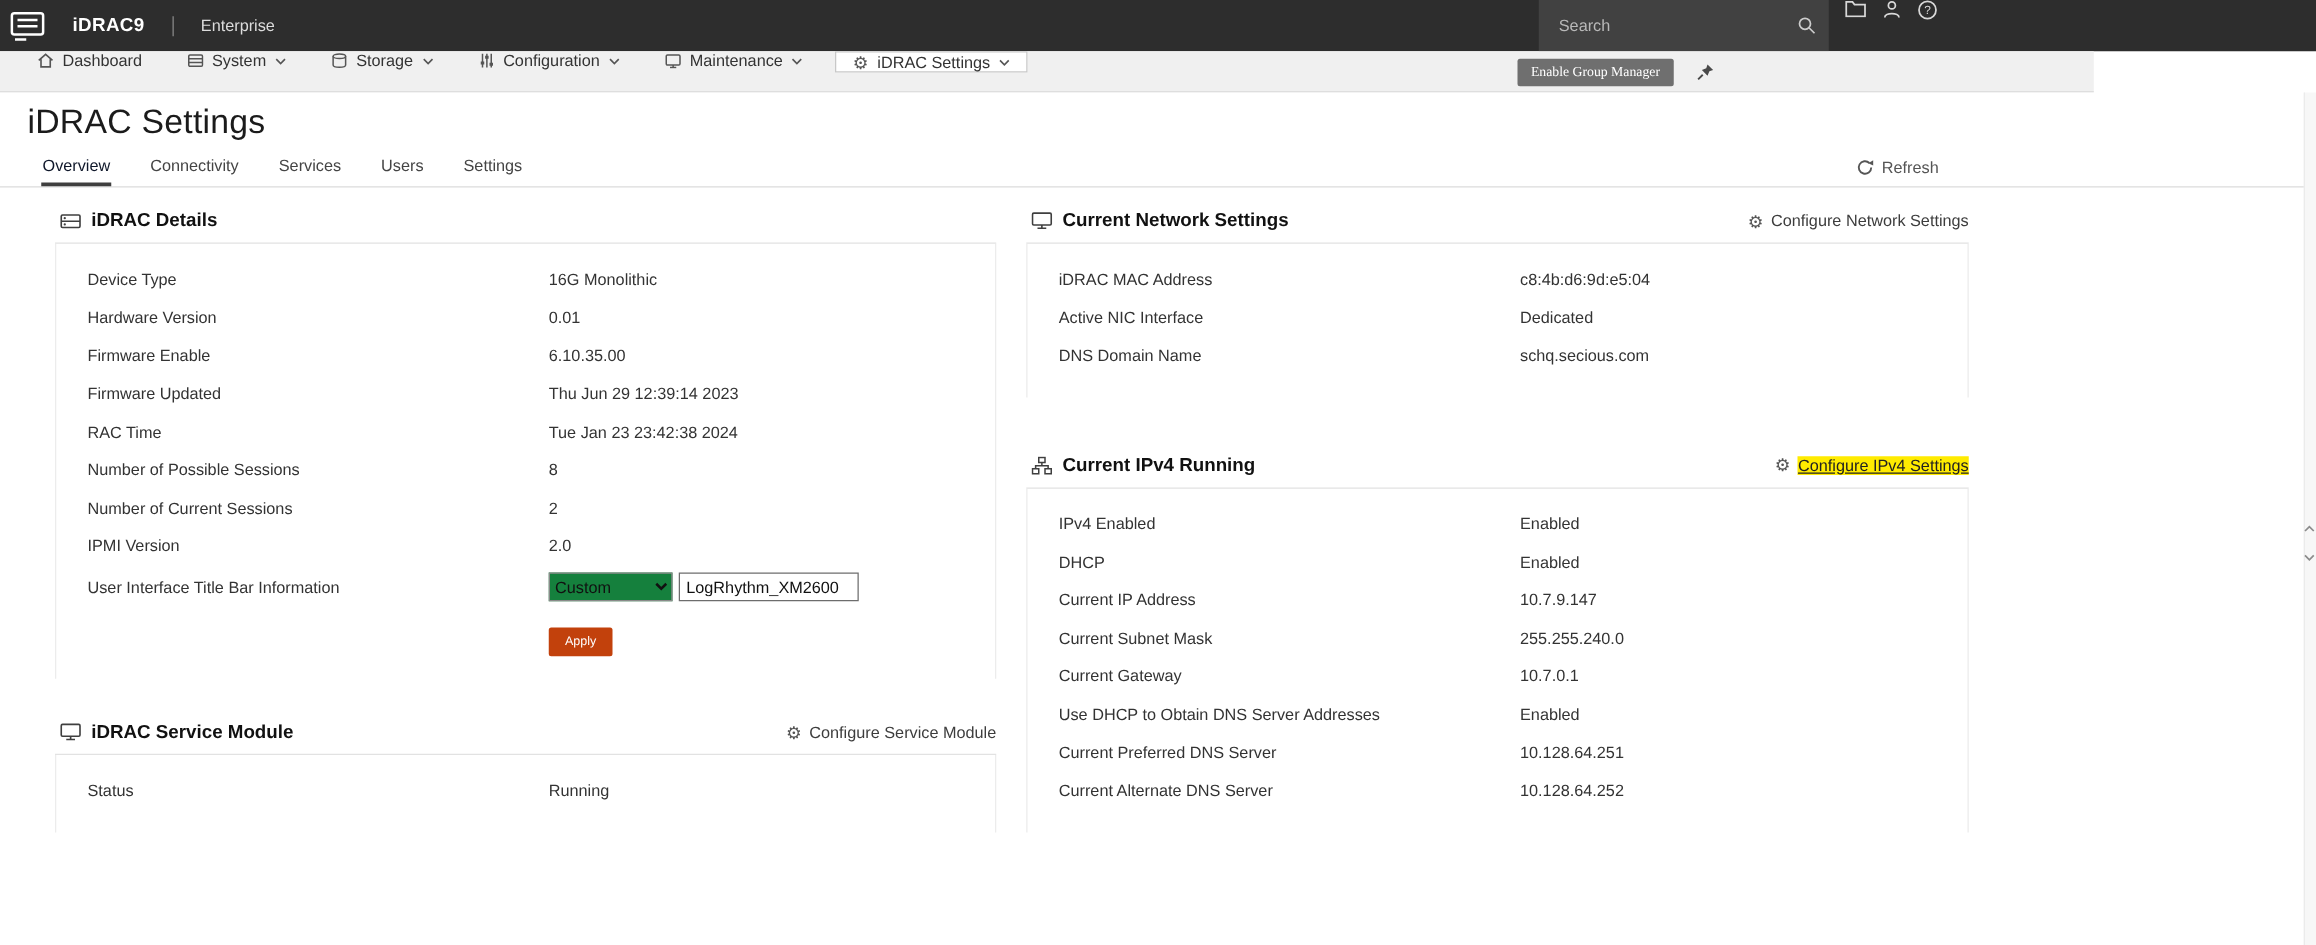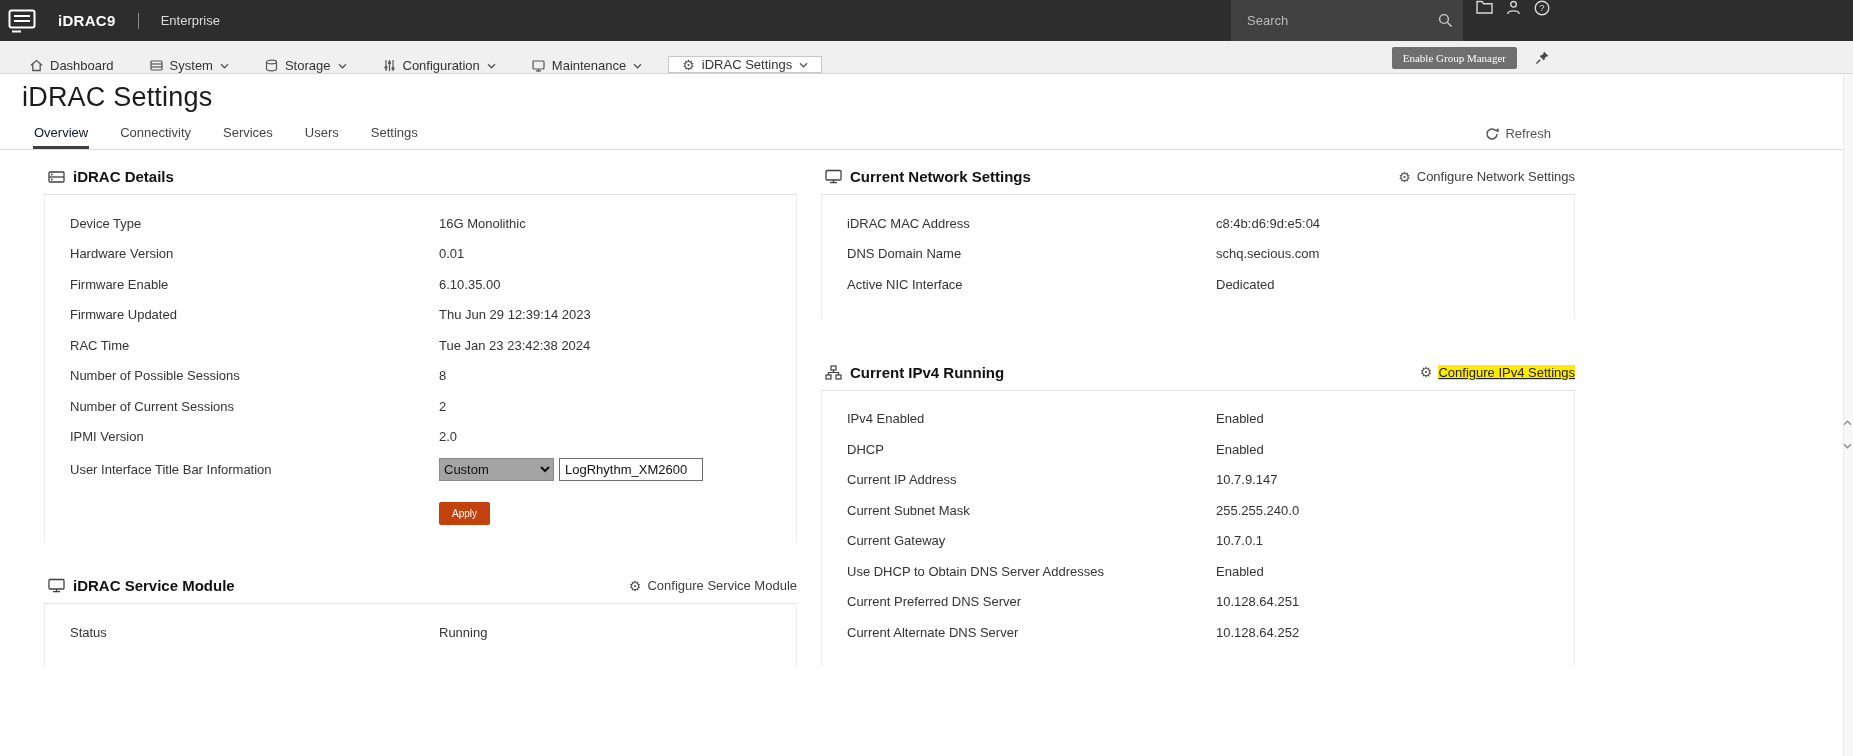--- a/index.html
+++ b/index.html
@@ -18,21 +18,21 @@
   .brand { color:#fff; font-size:15px; font-weight:bold; letter-spacing:.3px; }
   .brand-divider { width:1px; height:16px; background:#8a8a8a; }
   .edition { color:#dcdcdc; font-size:13px; font-weight:300; }
   .topbar-right { position:absolute; left:1231px; top:0; height:53px; display:flex; align-items:flex-start; }
   .searchbox { width:232px; height:41px; background:#414141; display:flex; align-items:center; padding:0 10px 0 16px; }
   .searchbox input { flex:1; background:transparent; border:0; outline:0; color:#ddd; font-size:13px; font-family:inherit; }
   .searchbox input::placeholder { color:#b9b9b9; }
   .top-icon { margin-left:13px; display:flex; align-items:center; cursor:pointer; }
 
   
-  .navbar { position:absolute; top:41px; left:0; width:1853px; height:33px; background:#f0f0f0; border-bottom:1px solid #d7d7d7; display:flex; align-items:flex-end; }
+  .navbar { position:absolute; top:41px; left:0; width:1675px; height:33px; background:#f0f0f0; border-bottom:1px solid #d7d7d7; display:flex; align-items:flex-start; }
   .nav-item { display:flex; align-items:center; gap:7px; font-size:13px; color:#333; margin-left:36px; cursor:pointer; white-space:nowrap; }
   .nav-item:first-child { margin-left:30px; }
   .nav-item.active { background:#fff; border:1px solid #c8c8c8; padding:0 13px; margin-left:26px; }
   .gear { font-size:14px; color:#555; line-height:1; }
   .nav-right { position:absolute; right:303px; top:0; height:33px; display:flex; align-items:center; gap:18px;font-family:Liberation Serif, serif; }
   .group-btn { background:#6f6f6f; color:#fff; border:0; font-size:11px; padding:5px 11px; border-radius:2px; font-family:inherit; cursor:pointer; }
 
   
   .main { position:absolute; top:74px; left:0; width:1853px; bottom:0; background:#fff; }
   .page-title { font-size:27px; font-weight:400; color:#1b1b1b; margin:8px 0 0 22px; letter-spacing:.2px; }
@@ -48,21 +48,21 @@
   .section-header { display:flex; align-items:center; gap:8px; padding:6px 0 9px 4px; border-bottom:1px solid #e2e2e2; }
   .section-title { font-size:15px; font-weight:bold; color:#111; }
   .action-link { margin-left:auto; display:flex; align-items:center; gap:6px; font-size:13px; color:#3d3d3d; cursor:pointer; }
   .action-label.highlight { background:#ffeb00; text-decoration:underline; color:#222; }
 
   .kv { border-left:1px solid #ececec; border-right:1px solid #ececec; padding:13px 0 18px; }
   .kv-row { display:flex; align-items:center; height:30.5px; font-size:13px; color:#333; }
   .kv-label { flex:0 0 394px; padding-left:25px; }
   .kv-value { flex:1; }
   .controls-row { height:34px; }
-  select.title-select { width:115px; height:23px; font-size:13px; font-family:inherit; border:1px solid #8a8a8a; background:#a3a3a3; color:#111; }
+  select.title-select { width:99px; height:23px; font-size:13px; font-family:inherit; border:1px solid #8a8a8a; background:#15803d; color:#111; }
   input.title-input { width:144px; height:23px; font-size:13px; font-family:Liberation Sans, sans-serif; border:1px solid #6d6d6d; padding:0 5px; margin-left:5px; color:#111; }
   .apply-btn { margin:16px 0 0 394px; background:#c2410c; color:#fff; border:0; font-size:10px; padding:6px 13px; border-radius:2px; font-family:inherit; cursor:pointer; }
 
   .section-service { margin-top:28px; }
   .section-ipv4 { margin-top:40px; }
 
   
   .scrollrail { position:absolute; top:74px; right:0; width:10px; bottom:0; background:#f7f7f7; border-left:1px solid #ebebeb; }
   .scrollctl { position:absolute; right:1px; top:420px; width:9px; display:flex; flex-direction:column; gap:17px; align-items:center; }
   .scroll-btn { cursor:pointer; display:flex; }
@@ -337,26 +337,26 @@
             <span class="gear">⚙</span>
             <span class="action-label">Configure Network Settings</span>
           </span>
         </div>
         <div class="kv">
           <div class="kv-row">
             <span class="kv-label">iDRAC MAC Address</span>
             <span class="kv-value">c8:4b:d6:9d:e5:04</span>
           </div>
           <div class="kv-row">
+            <span class="kv-label">Active NIC Interface</span>
+            <span class="kv-value">Dedicated</span>
+          </div>
+          <div class="kv-row">
             <span class="kv-label">DNS Domain Name</span>
             <span class="kv-value">schq.secious.com</span>
-          </div>
-          <div class="kv-row">
-            <span class="kv-label">Active NIC Interface</span>
-            <span class="kv-value">Dedicated</span>
           </div>
         </div>
       </div>
 
       <div class="section section-ipv4">
         <div class="section-header">
           <span>
             <svg width="17" height="15" viewBox="0 0 17 15">
               <rect x="6" y="1" width="5" height="4" fill="none" stroke="#3f3f3f" stroke-width="1.2"></rect>
               <rect x="1" y="10" width="5" height="4" fill="none" stroke="#3f3f3f" stroke-width="1.2"></rect>

